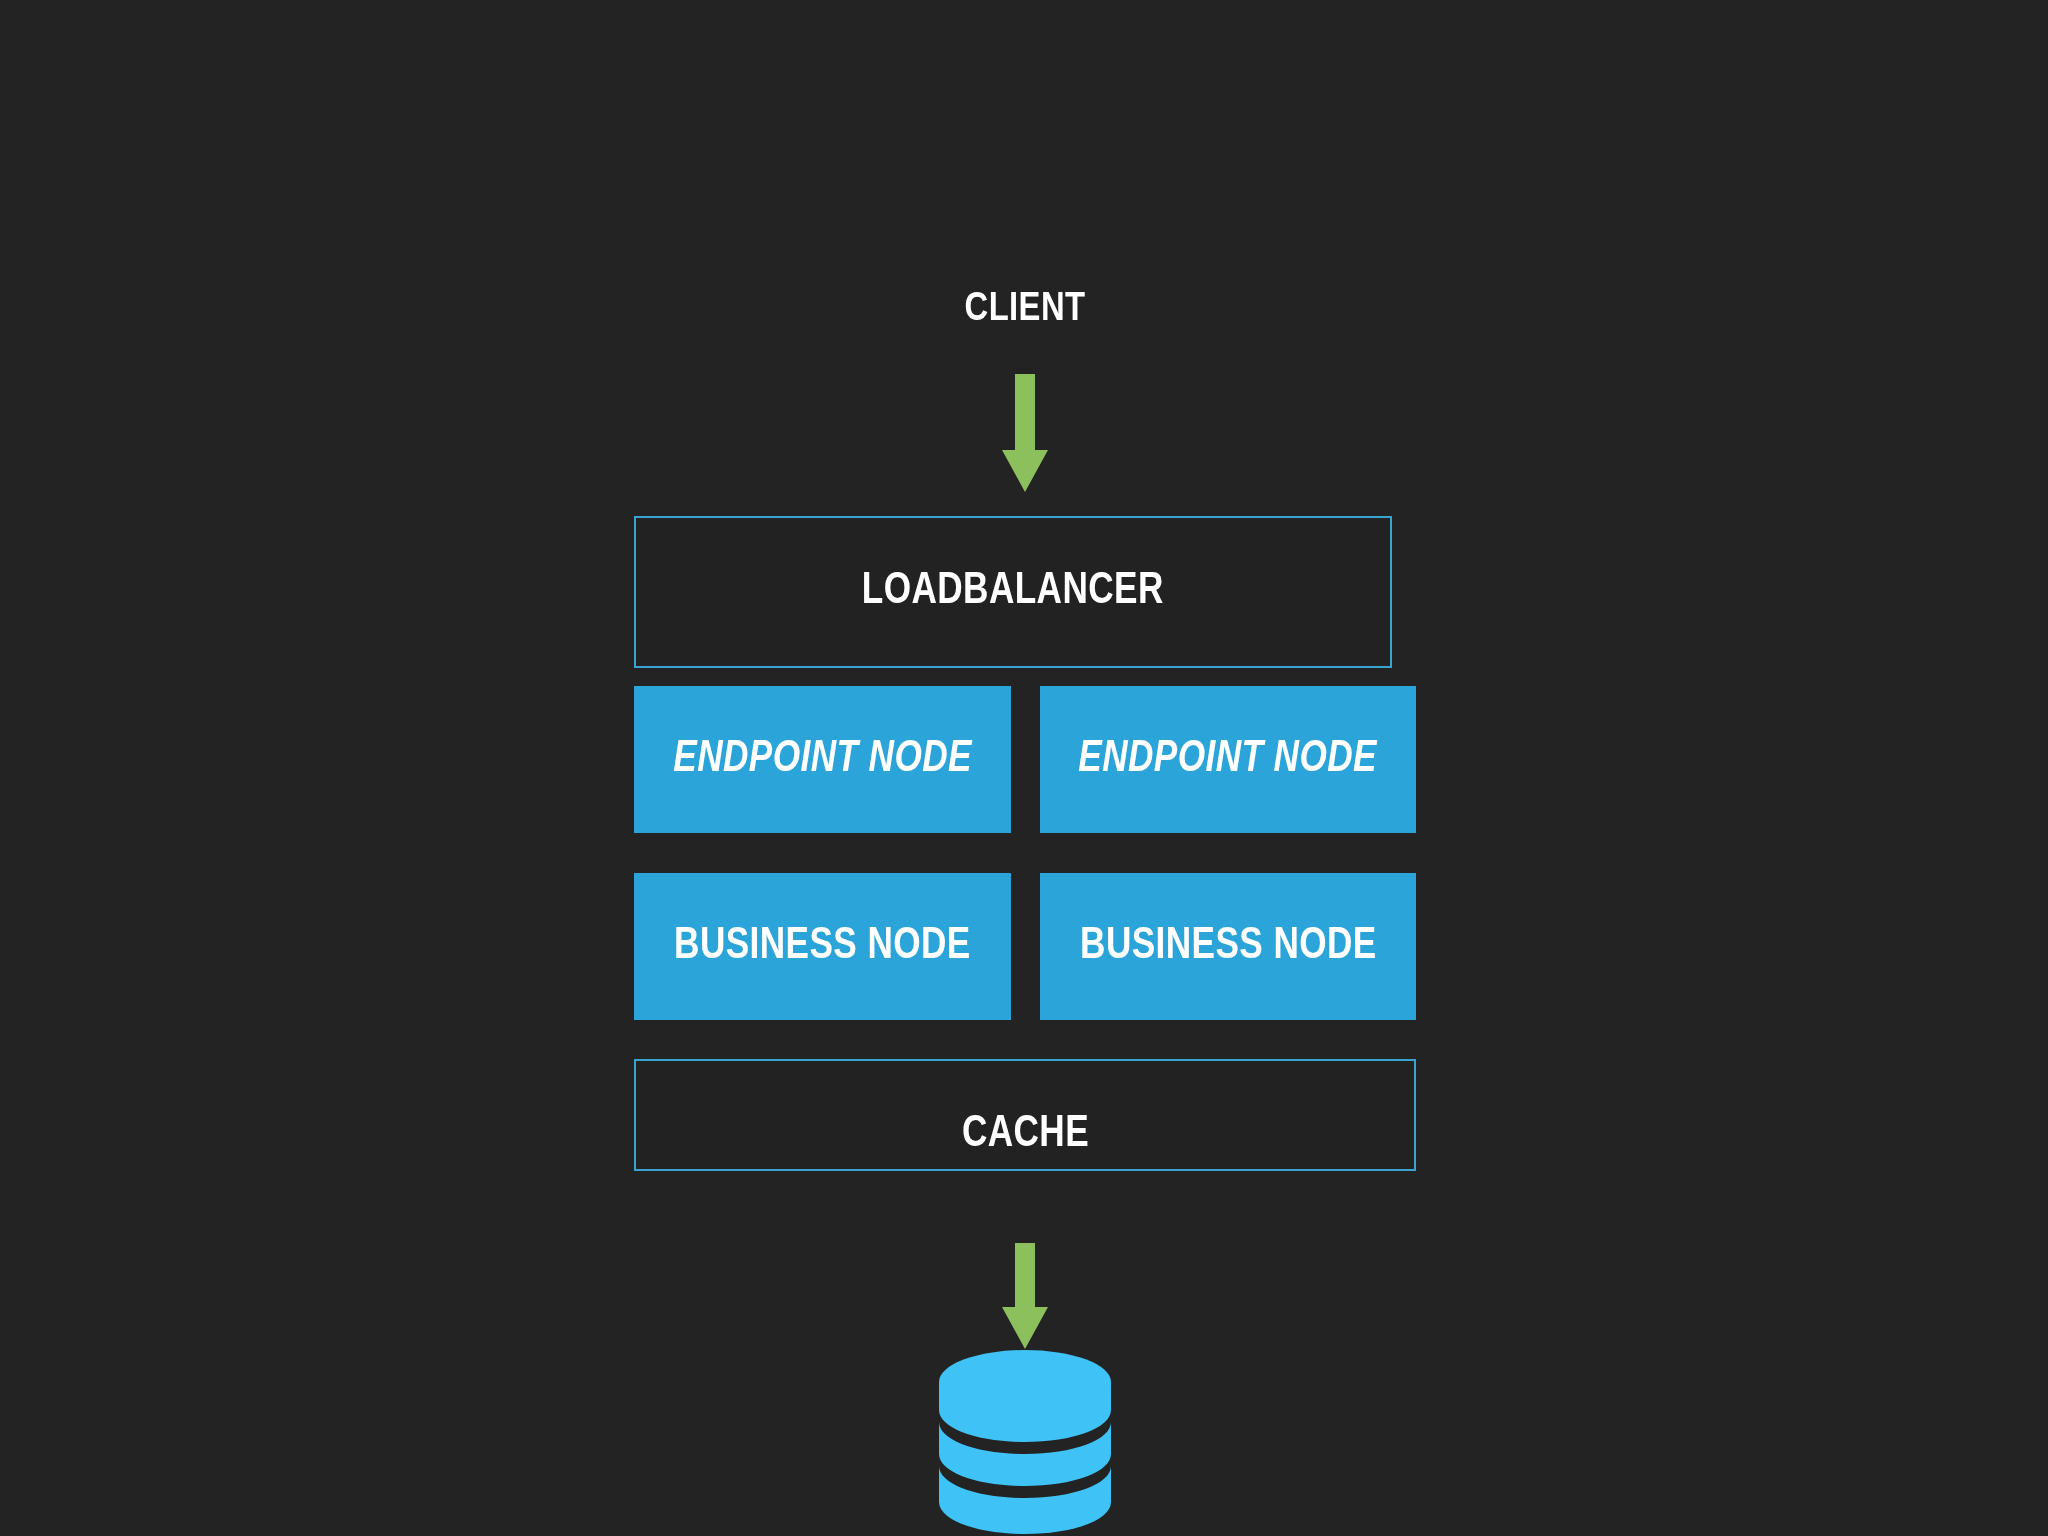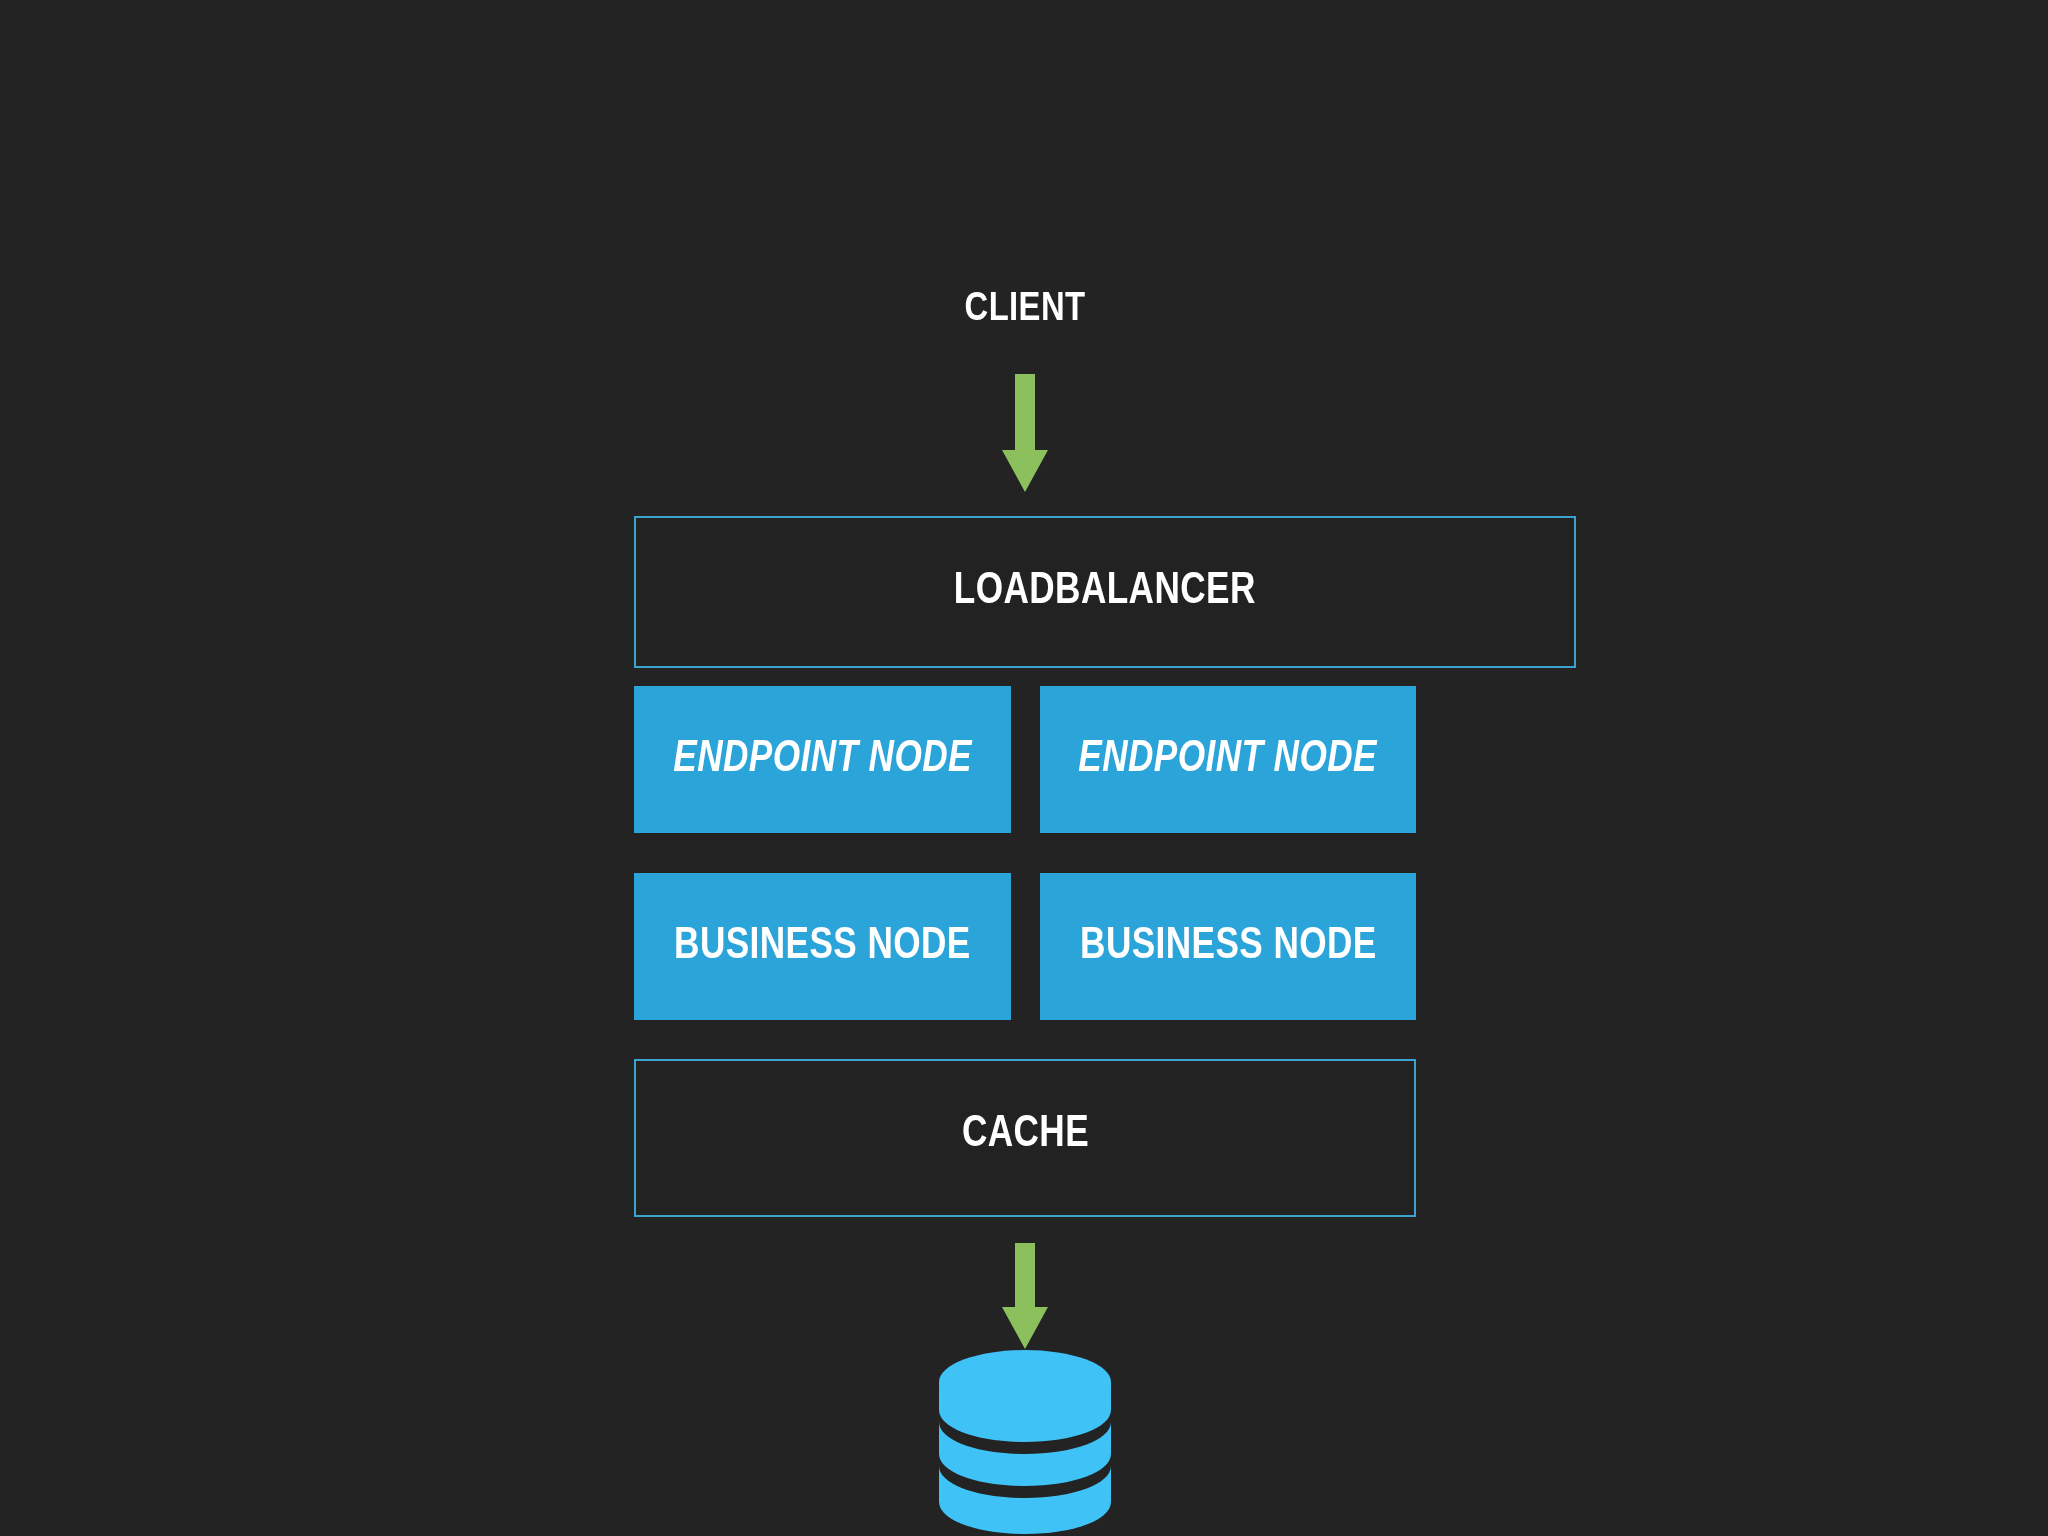--- a/index.html
+++ b/index.html
@@ -110,35 +110,35 @@
     letter-spacing: 0.5px;
     white-space: nowrap;
   }
   .box-label > span {
     display: inline-block;
     transform: scaleX(0.80);
     transform-origin: center center;
   }
 
   
-  #box-loadbalancer { left: 0; top: 516px; width: 942px; height: 152px; }
+  #box-loadbalancer { left: 0; top: 516px; width: 758px; height: 152px; }
   #box-loadbalancer .box-label { top: 48px; }
 
   
   #box-endpoint-1 { left: 0;   top: 686px; width: 377px; height: 147px; }
   #box-endpoint-2 { left: 406px; top: 686px; width: 376px; height: 147px; }
   #box-endpoint-1 .box-label, #box-endpoint-2 .box-label { top: 48px; font-style: italic; }
 
   
   #box-business-1 { left: 0;   top: 873px; width: 377px; height: 147px; }
   #box-business-2 { left: 406px; top: 873px; width: 376px; height: 147px; }
   #box-business-1 .box-label, #box-business-2 .box-label { top: 48px; }
 
   
-  #box-cache { left: 0; top: 1059px; width: 782px; height: 158px; }
+  #box-cache { left: 0; top: 1059px; width: 782px; height: 112px; }
   #box-cache .box-label { top: 48px; }
 
   
   #arrow-client-to-lb { top: 374px; }
   #arrow-cache-to-db  { top: 1243px; }
 
   
   #database-icon {
     position: absolute;
     left: 50%;

